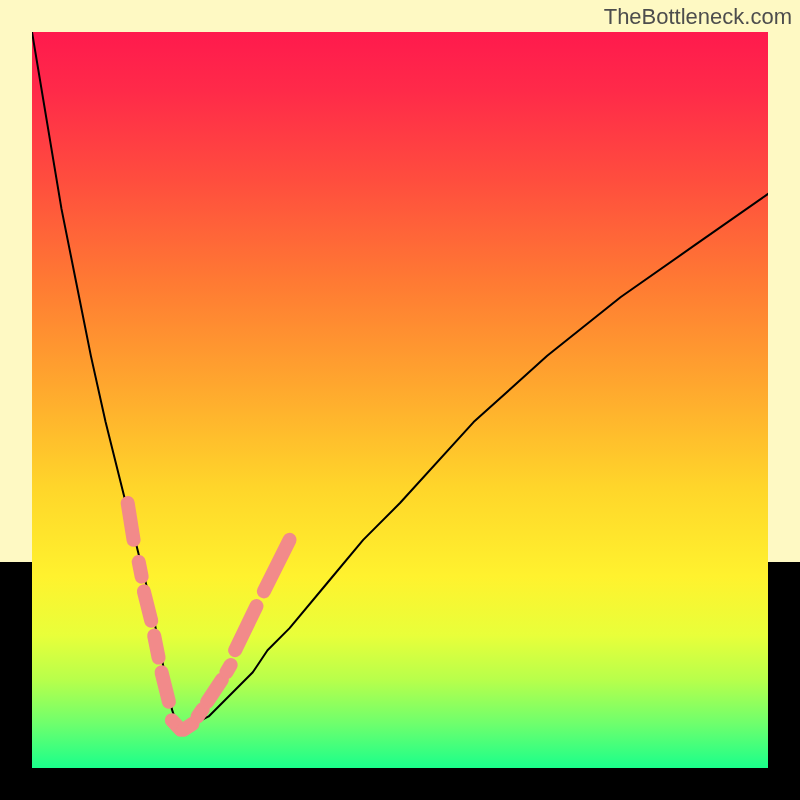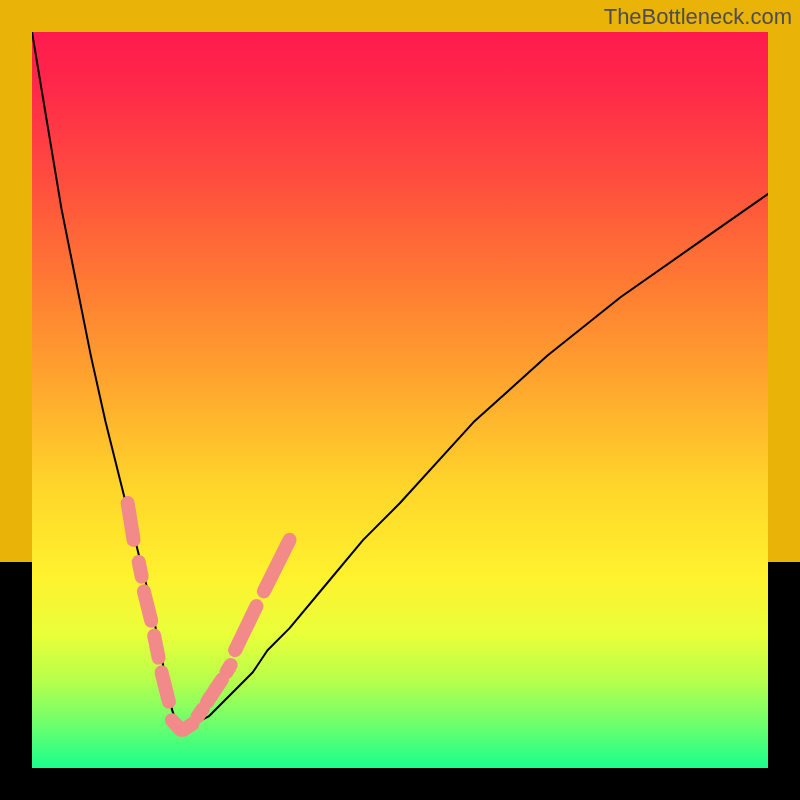--- a/index.html
+++ b/index.html
@@ -7,21 +7,21 @@
     padding: 0;
     width: 800px;
     height: 800px;
     overflow: hidden;
     background: #000;
   }
   .frame {
     position: relative;
     width: 800px;
     height: 562px;
-    background: #eab308;
+    background: #fef9c3;
   }
   .plot-area {
     position: absolute;
     left: 32px;
     top: 32px;
     width: 736px;
     height: 736px;
     
     background: linear-gradient(
       to bottom,

